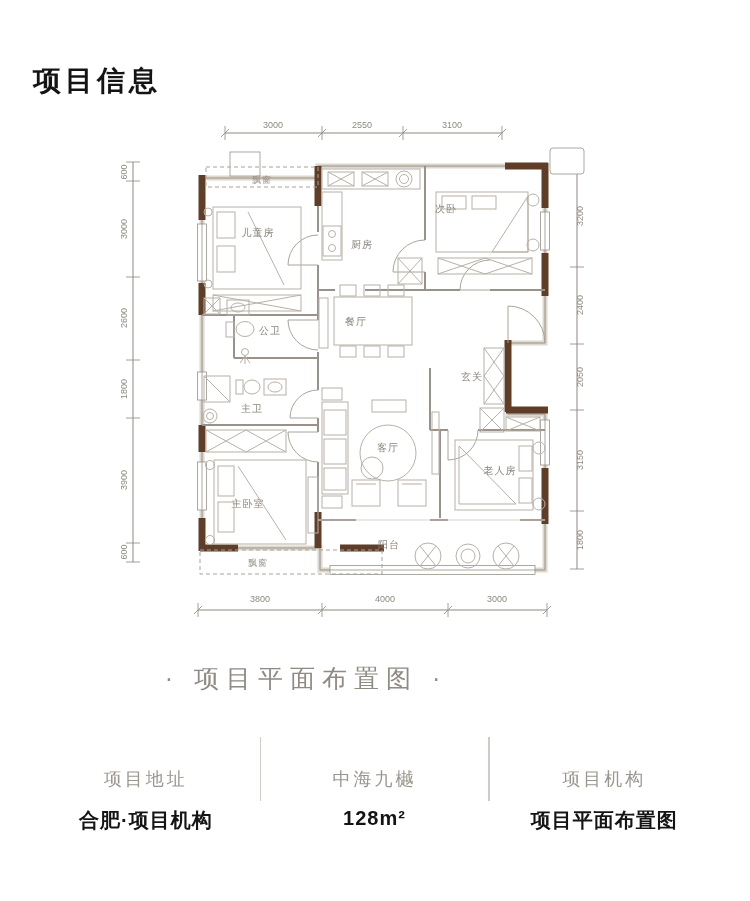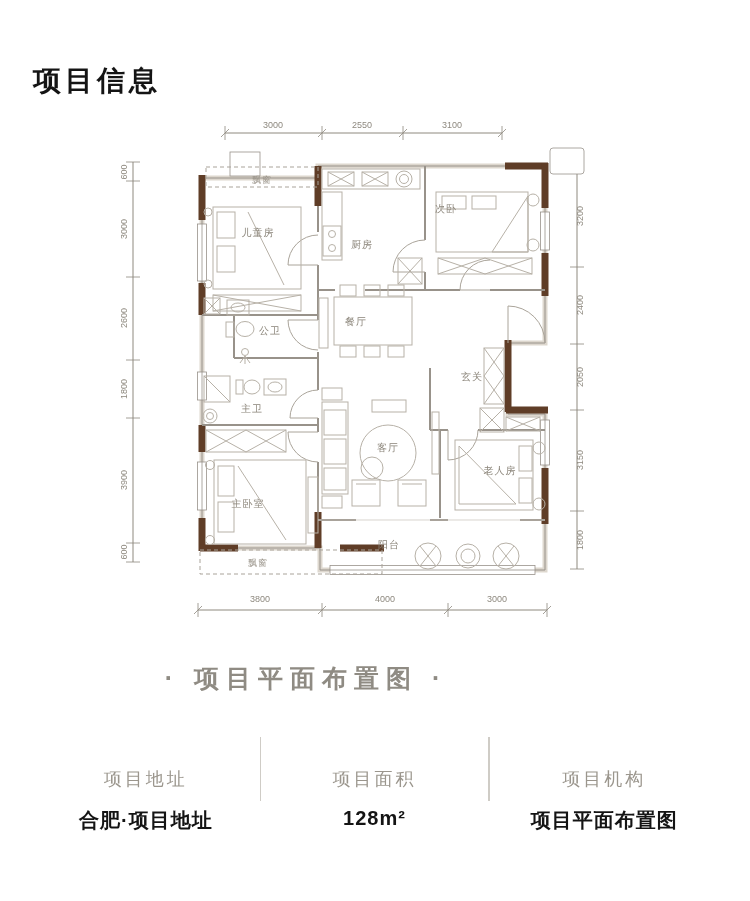--- a/index.html
+++ b/index.html
@@ -10,21 +10,21 @@
   .page-title{
     position:absolute;left:33px;top:24px;font-size:28px;font-weight:700;
     color:#141414;letter-spacing:4px;margin-top:38px;
   }
   svg.plan{position:absolute;left:0;top:0;}
   .room-label{font-size:10px;fill:#8b857a;letter-spacing:1px;}
   .bay-label{font-size:9px;fill:#9a948a;letter-spacing:1px;}
   .dim-label{font-size:9px;fill:#8e897f;}
   .subtitle{
     position:absolute;top:662px;left:0;width:612px;text-align:center;
-    font-size:25px;color:#8f8b83;letter-spacing:7px;font-weight:700;
+    font-size:25px;color:#8f8b83;letter-spacing:7px;font-weight:400;
   }
   .info-row{
     position:absolute;top:735px;left:32px;width:686px;
     display:flex;align-items:stretch;
   }
   .info-col{flex:1;text-align:center;margin-top:32px;}
   .info-label{font-size:18px;color:#9b968d;letter-spacing:3px;font-weight:500;}
   .info-value{font-size:20px;color:#141414;font-weight:700;margin-top:16px;letter-spacing:1px;white-space:nowrap;}
   .info-divider{width:1px;background:#cfccc6;margin:2px 0 0 0;height:64px;}
 </style>
@@ -368,25 +368,25 @@
     <text class="room-label" x="389" y="548">阳台</text>
     <text class="bay-label" x="258" y="566">飘窗</text>
   </g>
 </svg>
 
 <div class="subtitle">· 项目平面布置图 ·</div>
 
 <div class="info-row">
   <div class="info-col">
     <div class="info-label">项目地址</div>
-    <div class="info-value">合肥·项目地址</div>
+    <div class="info-value">合肥·项目机构</div>
   </div>
   <div class="info-divider"></div>
   <div class="info-col">
-    <div class="info-label">项目面积</div>
+    <div class="info-label">中海九樾</div>
     <div class="info-value">128m²</div>
   </div>
   <div class="info-divider"></div>
   <div class="info-divider"></div>
   <div class="info-col">
     <div class="info-label">项目机构</div>
     <div class="info-value">项目平面布置图</div>
   </div>
 </div>
 

